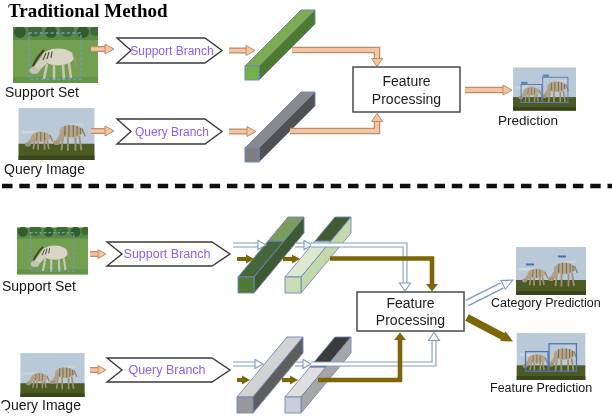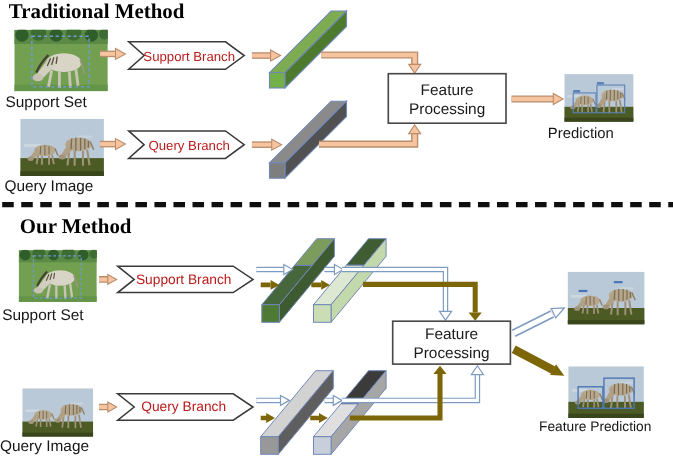--- a/index.html
+++ b/index.html
@@ -1,23 +1,23 @@
 <!DOCTYPE html>
 <html><head>
 <meta charset="utf-8">
 <style>
   html,body{margin:0;padding:0;background:#fff;}
   #stage{
     position:relative;width:612px;height:418px;background:#fff;overflow:hidden;
-    font-family:"Liberation Sans",sans-serif;color:#111;
+    font-family:"Liberation Sans",sans-serif;color:#111;border-radius:23px;
   }
   #art{position:absolute;left:0;top:0;}
   .lbl{position:absolute;text-align:left;font-size:14px;color:#161616;}
   .title{position:absolute;font-family:"Liberation Serif",serif;font-weight:700;font-size:19px;color:#000;white-space:nowrap;}
-  .branch-lbl{position:absolute;display:flex;align-items:center;justify-content:center;font-size:12px;color:#b91c1c;white-space:nowrap;}
+  .branch-lbl{position:absolute;display:flex;align-items:center;justify-content:center;font-size:12px;color:#8b5cf6;white-space:nowrap;}
   .box-lbl{position:absolute;text-align:center;font-size:14px;line-height:17px;color:#1b1b1b;}
   .small-lbl{font-size:12.5px;}
 </style>
 </head>
 <body>
 
 <div id="stage">
 
 <svg id="art" width="612" height="418" viewBox="0 0 612 418">
   <defs>
@@ -238,21 +238,20 @@
     <path d="M467,303 L502,285.5" stroke="#fff" stroke-width="4.6" fill="none"></path>
     <polygon points="513,280 505.2,289.1 501,280.5" fill="#fff" stroke="#7E9CC0" stroke-width="1.1"></polygon>
   </g>
   <g>
     <path d="M467,317.5 L503,336.5" stroke="#7D6608" stroke-width="7.5" fill="none"></path>
     <polygon points="513,341.5 500.1,341 505.5,331.2" fill="#7D6608"></polygon>
   </g>
 </svg>
 
 <div class="title" style="left:8px;top:0px;">Traditional Method</div>
-<div class="title" style="left:18px;top:196px;">Our Method</div>
 
 <div class="lbl" style="left:5px;top:84px;width:100px;">Support Set</div>
 <div class="lbl" style="left:4px;top:161px;width:105px;">Query Image</div>
 <div class="lbl" style="left:498px;top:113px;width:100px;font-size:13.5px;">Prediction</div>
 
 <div class="branch-lbl" style="left:126px;top:41px;width:92px;height:20px;">Support Branch</div>
 <div class="branch-lbl" style="left:126px;top:122px;width:92px;height:20px;">Query Branch</div>
 
 <div class="box-lbl" style="left:353px;top:72px;width:107px;line-height:18px;">
   <div>Feature</div>
@@ -263,15 +262,16 @@
 <div class="lbl" style="left:0px;top:397px;width:105px;">Query Image</div>
 
 <div class="branch-lbl" style="left:117px;top:243px;width:100px;height:21px;font-size:12.5px;">Support Branch</div>
 <div class="branch-lbl" style="left:117px;top:359px;width:100px;height:21px;font-size:12.5px;">Query Branch</div>
 
 <div class="box-lbl" style="left:357px;top:295px;width:107px;">
   <div>Feature</div>
   <div>Processing</div>
 </div>
 
+<div class="lbl small-lbl" style="left:491px;top:296px;width:122px;">Category Prediction</div>
 <div class="lbl small-lbl" style="left:490px;top:381px;width:122px;">Feature Prediction</div>
 
 </div>
 
 </body></html>

